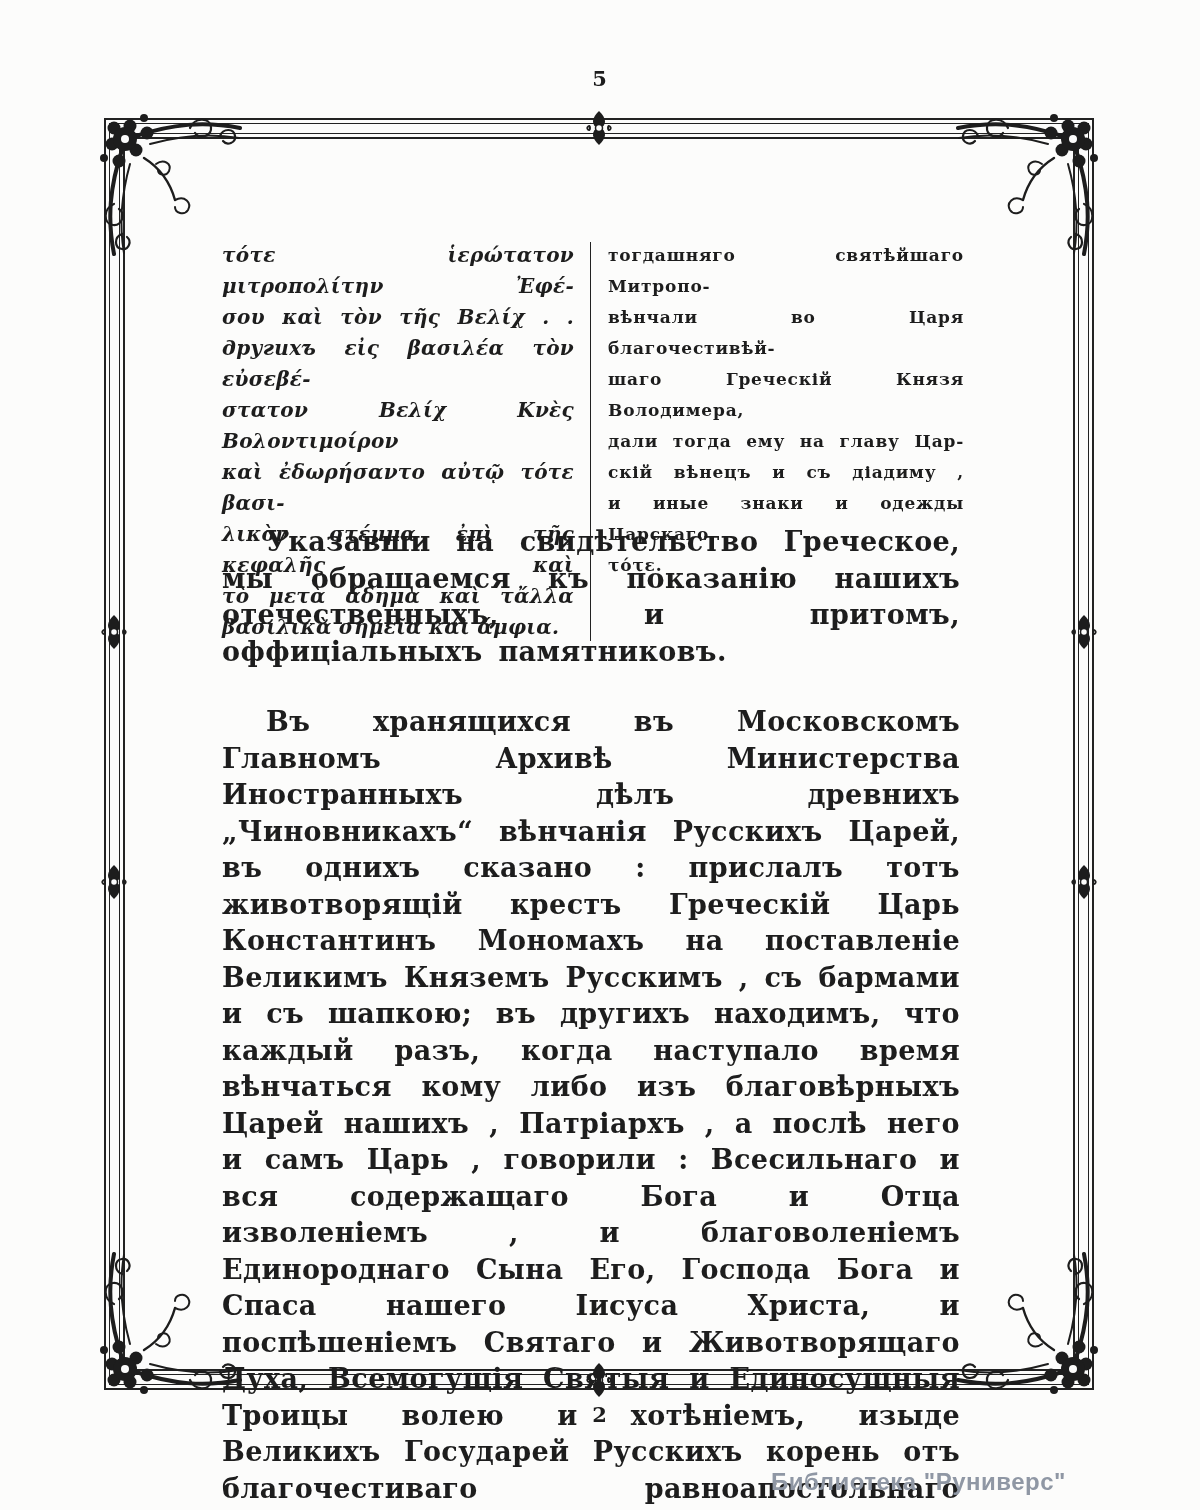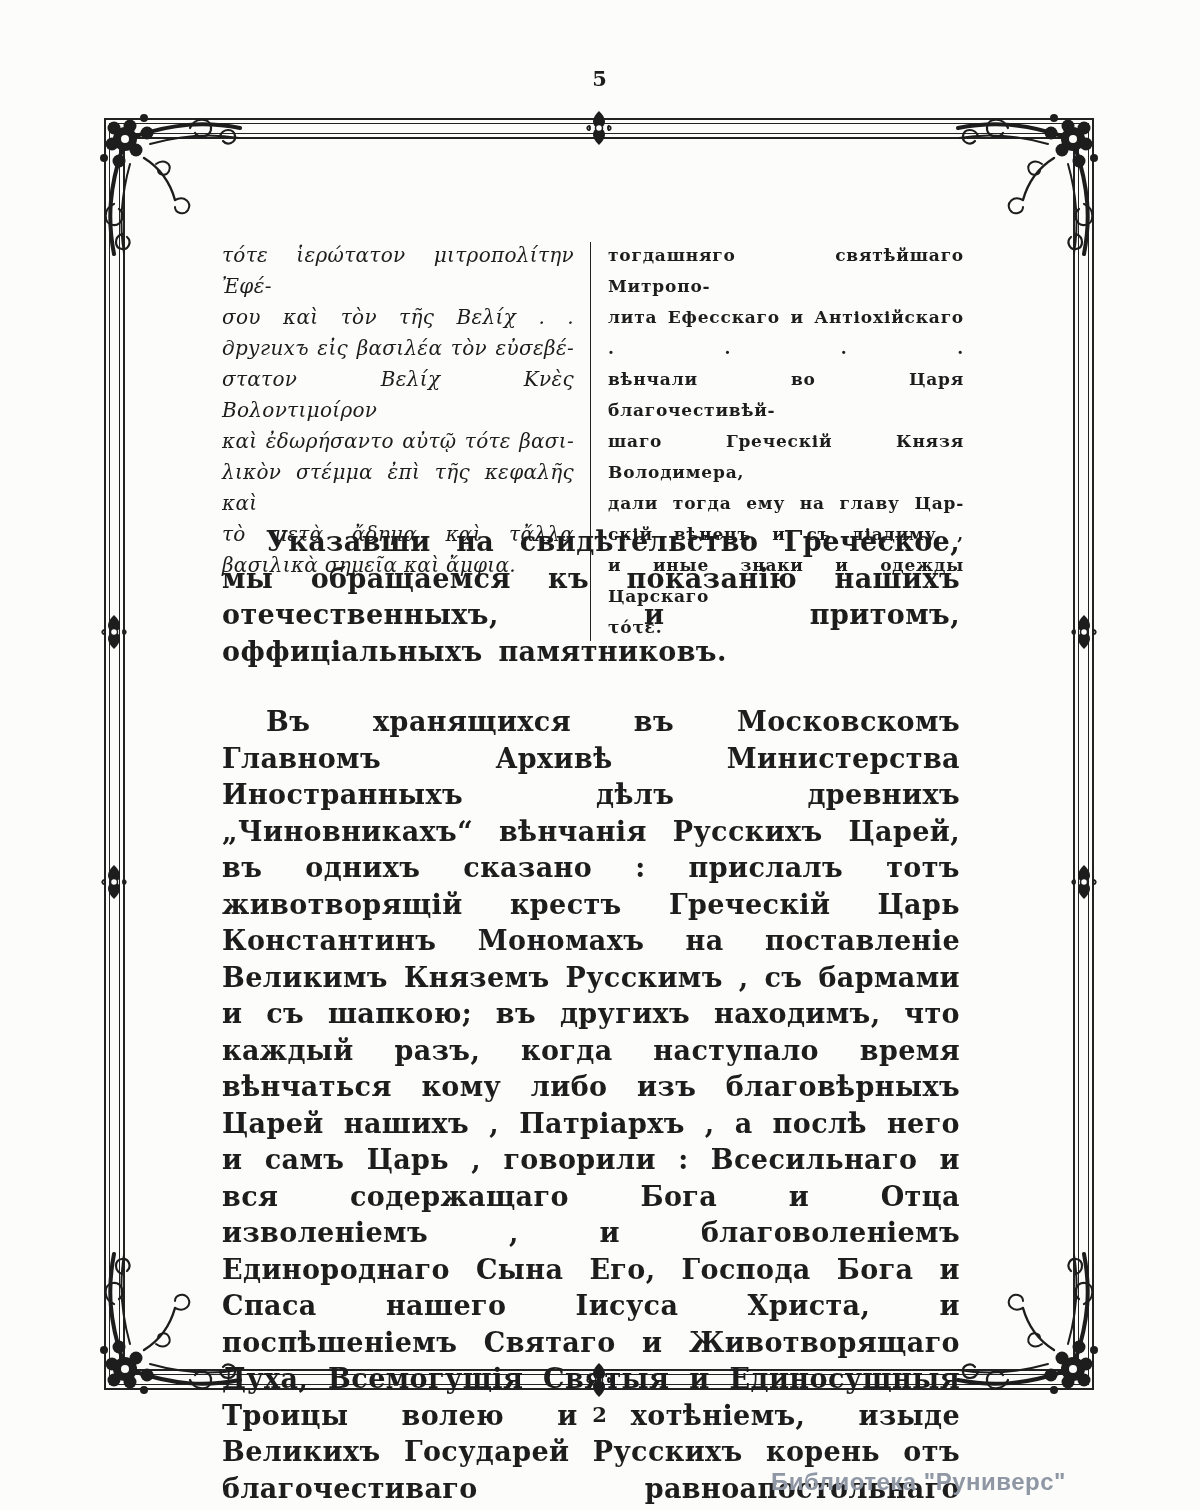--- a/index.html
+++ b/index.html
@@ -68,21 +68,21 @@
   .col-divider {
     width: 0; border-left: 1.5px solid #222;
     margin-left: 16px; margin-top: 2px; margin-bottom: 2px;
   }
   .col-russian {
     flex: 1; padding-left: 17px;
     font-weight: bold;
     font-size: 17px; line-height: 31px;
     letter-spacing: 0.8px;
   }
-  .line { text-align: justify; text-align-last: justify; }
+  .line { text-align: justify; text-align-last: justify; font-weight: bold; }
   .line.no-just { text-align-last: left; }
 
   
   .body-text {
     position: absolute; left: 222px; top: 524px; width: 742px;
     font-weight: bold;
     font-size: 27px; line-height: 36.5px;
     letter-spacing: 0.4px; word-spacing: 6px;
   }
   .body-text p {
@@ -184,21 +184,20 @@
     <div class="line">другихъ εἰς βασιλέα τὸν εὐσεβέ-</div>
     <div class="line">στατον Βελίχ Κνὲς Βολοντιμοίρον</div>
     <div class="line">καὶ ἐδωρήσαντο αὐτῷ τότε βασι-</div>
     <div class="line">λικὸν στέμμα ἐπὶ τῆς κεφαλῆς καὶ</div>
     <div class="line">τὸ μετὰ ἄδημα καὶ τἄλλα</div>
     <div class="line no-just">βασιλικὰ σημεῖα καὶ ἄμφια.</div>
   </div>
   <div class="col-divider"></div>
   <div class="col-russian">
     <div class="line">тогдашняго святѣйшаго Митропо-</div>
-    <div class="line">лита Ефесскаго и Антіохійскаго . . . .</div>
     <div class="line">вѣнчали во Царя благочестивѣй-</div>
     <div class="line">шаго Греческій Князя Володимера,</div>
     <div class="line">дали тогда ему на главу Цар-</div>
     <div class="line">скій вѣнецъ и съ діадиму ,</div>
     <div class="line">и иные знаки и одежды Царскаго</div>
     <div class="line no-just">τότε.</div>
   </div>
 </div>
 
 <div class="body-text">

